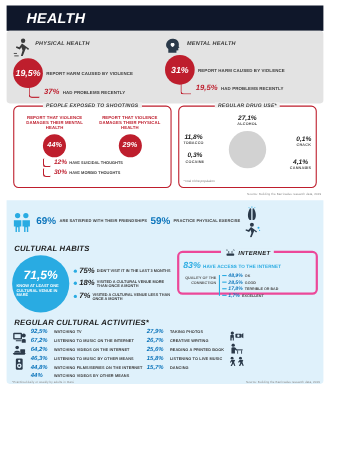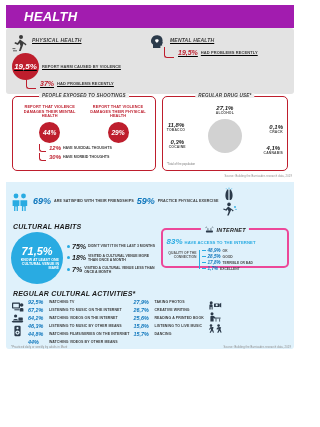--- a/index.html
+++ b/index.html
@@ -10,29 +10,29 @@
     -webkit-font-smoothing:antialiased;
   }
   .page{width:300px;height:427px;position:relative;background:#fff;box-sizing:border-box;padding:5px 6px;}
 
   
   .sec{position:relative;margin-bottom:4px;}
   .sec-head{
     color:#fff;font-weight:bold;font-style:italic;letter-spacing:.3px;
     font-size:13px;line-height:19px;padding:2px 0 2px 7px;
   }
-  .head-red{background:#a21caf;padding-left:18px;}
+  .head-red{background:#0f172a;padding-left:18px;}
   .head-blue{background:#29abe2;}
   .panel{background:#e3e3e3;border-radius:3px;}
   .panel-light{background:#dff1fb;border-radius:0 0 3px 3px;}
   .src{font-size:2.7px;color:#8a8a8a;text-align:right;padding:1px 2px 0 0;letter-spacing:.1px;}
   .foot{font-size:2.7px;color:#8a8a8a;letter-spacing:.1px;}
 
   
-  .health-top{display:flex;padding:6px 6px 5px 6px;gap:0;text-decoration:underline;}
+  .health-top{display:flex;padding:6px 6px 5px 6px;gap:0;}
   .hcol{flex:1;position:relative;}
   .hrow{display:flex;align-items:flex-start;gap:4px;}
   .hlabel{font-size:5px;font-weight:bold;font-style:italic;color:#3b3b3b;letter-spacing:.2px;padding-top:3px;}
   .circle{
     border-radius:50%;background:#be1e2d;color:#fff;display:flex;
     align-items:center;justify-content:center;font-weight:bold;font-style:italic;
   }
   .c-main{width:27px;height:27px;font-size:8px;}
   .stat-row{display:flex;align-items:center;gap:3px;margin-left:14px;margin-top:-2px;}
   .stat-txt{font-size:4px;font-weight:bold;color:#3b3b3b;line-height:5px;letter-spacing:.1px;}
@@ -62,31 +62,31 @@
   .wheel{position:absolute;left:50%;top:14px;transform:translateX(-50%);width:34px;height:34px;border-radius:50%;background:#d2d2d2;}
   .dlab{position:absolute;text-align:center;}
   .dnum{font-weight:bold;font-style:italic;font-size:6px;color:#1b1b1b;line-height:6px;}
   .dtxt{font-size:3.4px;font-weight:bold;color:#4a4a4a;letter-spacing:.2px;}
   .note{font-size:2.8px;color:#7a7a7a;margin-top:1px;}
 
   
   .res-stats{display:flex;padding:5px 4px 4px 4px;align-items:center;gap:3px;}
   .rgroup{display:flex;flex-direction:column;gap:4px;}
   .rrow{display:flex;align-items:center;gap:3px;}
-  .rnum{color:#0e76bc;font-weight:bold;font-style:italic;font-size:9px;line-height:9px;}
+  .rnum{color:#0e76bc;font-weight:bold;font-size:9px;line-height:9px;}
   .rtxt{font-size:3.7px;font-weight:bold;color:#3b3b3b;line-height:4.3px;letter-spacing:.1px;}
 
   
   .hab-wrap{display:flex;padding:2px 5px 4px 5px;gap:4px;}
   .hab-left{flex:1.25;}
   .sub-head{font-size:7px;font-weight:bold;font-style:italic;color:#1b1b1b;letter-spacing:.2px;margin:1px 0 2px 2px;}
   .hab-body{display:flex;align-items:center;gap:4px;}
   .big-circle{
     width:52px;height:52px;border-radius:50%;background:#29abe2;color:#fff;
-    display:flex;flex-direction:column;align-items:center;justify-content:center;text-align:right;flex:none;
+    display:flex;flex-direction:column;align-items:center;justify-content:center;text-align:left;flex:none;
   }
   .bc-num{font-size:11px;font-weight:bold;font-style:italic;line-height:11px;}
   .bc-txt{font-size:3.6px;font-weight:bold;line-height:4.2px;margin-top:1px;padding:0 4px;}
   .bullets{display:flex;flex-direction:column;gap:4px;}
   .blt{display:flex;align-items:center;gap:2px;}
   .dot{width:3px;height:3px;border-radius:50%;background:#29abe2;flex:none;}
   .bnum{color:#1b1b1b;font-weight:bold;font-style:italic;font-size:7px;}
   .btxt{font-size:3.5px;font-weight:bold;color:#3b3b3b;line-height:4px;}
 
   
@@ -151,20 +151,24 @@
 
         <div class="hcol">
           <div class="hrow">
             <span>
               <svg width="16" height="15" viewBox="0 0 16 15">
                   <path d="M3 14 L3 10.5 C1.2 9.4 0.6 7.4 1.2 5.4 C2 2.6 4.8 1 7.6 1.3 C10.6 1.6 12.6 3.6 12.6 6.4 C12.6 7.6 12 8.4 13.2 9 L12 9.8 L12.2 11.6 L10.4 11.8 L10.4 14 Z" fill="#2b3a4a"></path>
                   <path d="M6.3 5.2 C5.6 5.2 5.1 5.8 5.1 6.5 C5.1 7.6 6.6 8.6 6.9 8.8 C7.2 8.6 8.7 7.6 8.7 6.5 C8.7 5.8 8.2 5.2 7.5 5.2 C7.1 5.2 6.9 5.4 6.9 5.4 C6.9 5.4 6.7 5.2 6.3 5.2 Z" fill="#ffffff"></path>
                 </svg>
             </span>
             <span class="hlabel">MENTAL HEALTH</span>
+          </div>
+          <div class="with-circle">
+            <div class="circle c-main">31%</div>
+            <div class="stat-txt">REPORT HARM CAUSED BY VIOLENCE</div>
           </div>
           <div class="stat-row">
             <div class="elbow"></div>
             <span class="stat-num">19,5%</span>
             <span class="stat-txt">HAD PROBLEMS RECENTLY</span>
           </div>
         </div>
       </div>
     </div>
 

